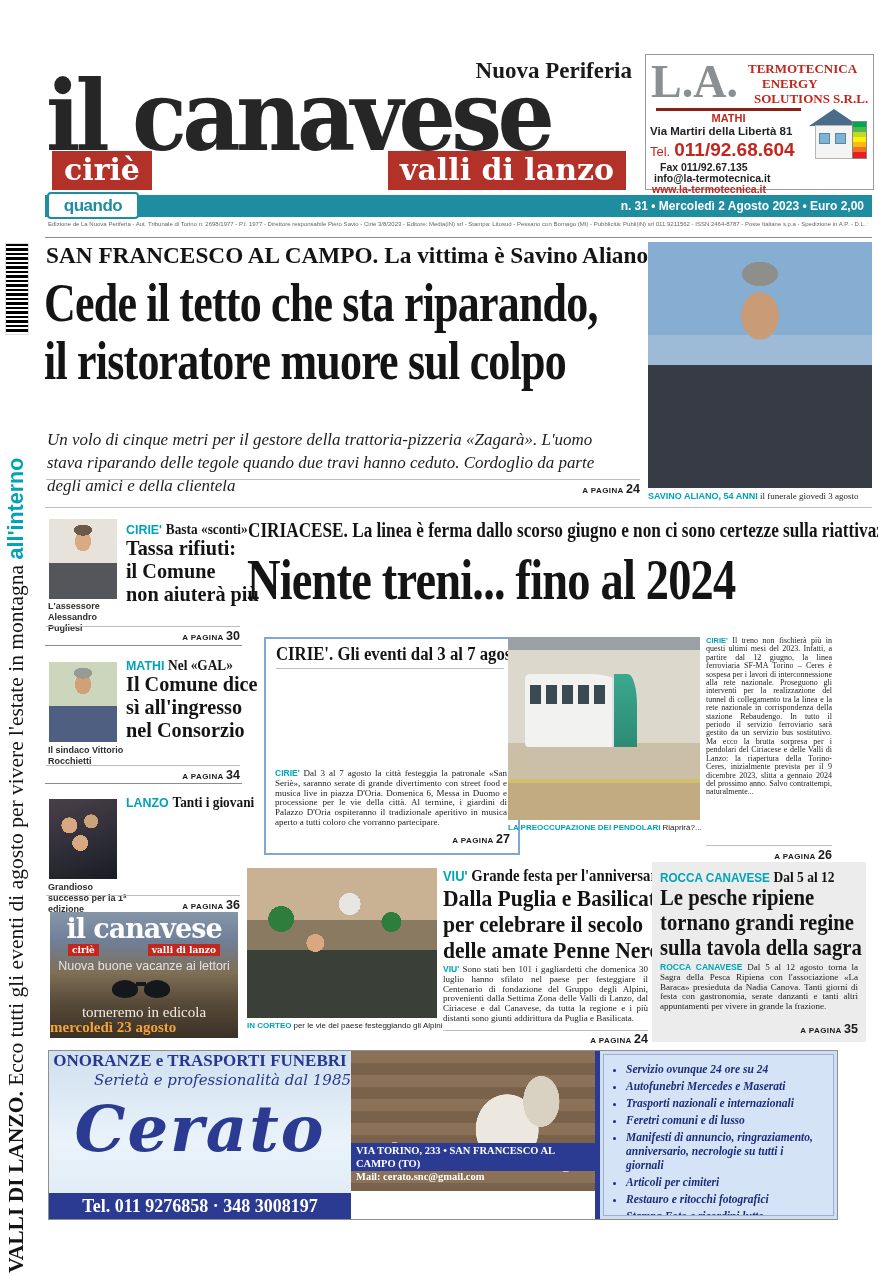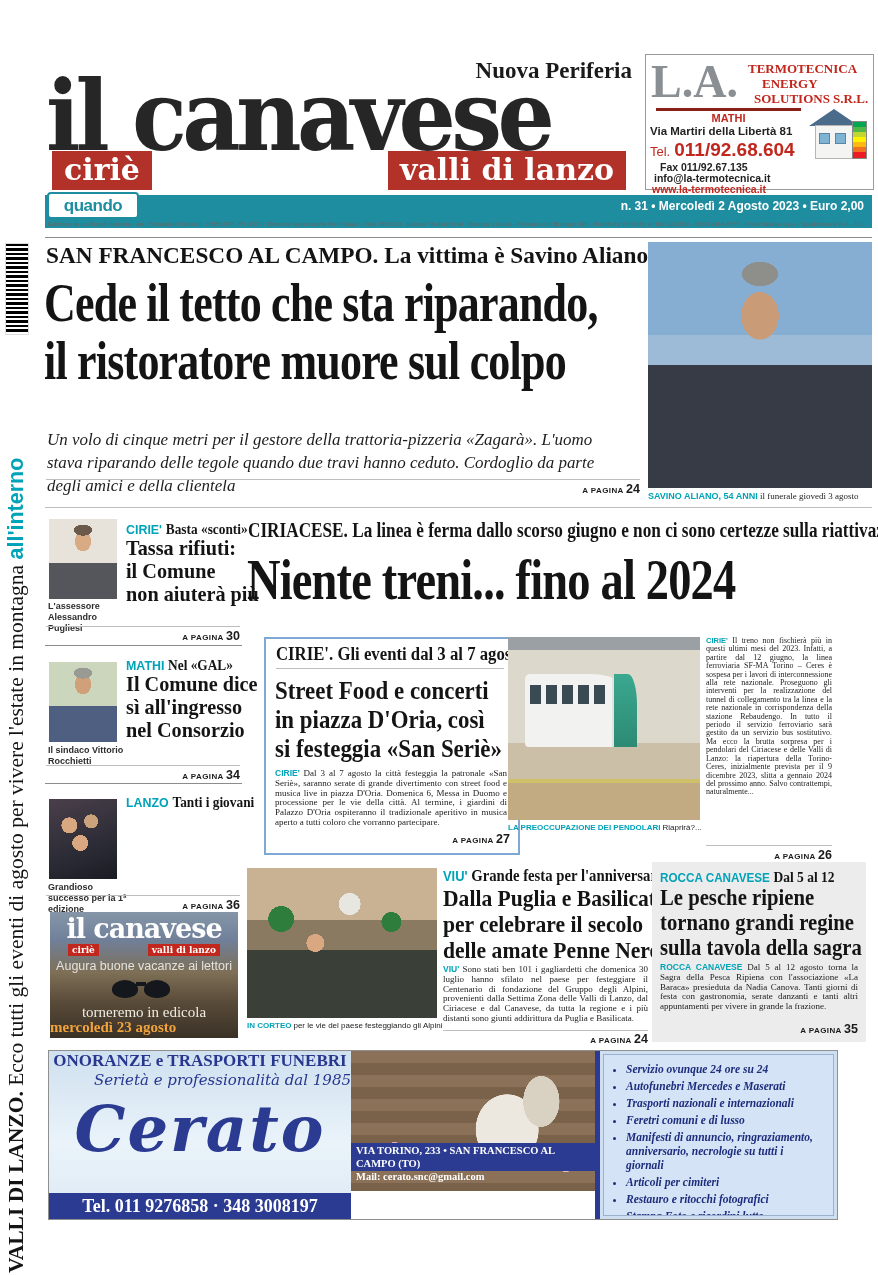--- a/index.html
+++ b/index.html
@@ -129,21 +129,21 @@
     <div class="abs sans b" style="left:6px;top:128px;font-size:10.5px;color:#c1271d;">www.la-termotecnica.it</div>
     <div class="house" style="right:6px;bottom:28px;width:60px;height:52px;">
       <div class="roof"></div>
       <div class="bodyp"></div>
       <div class="win" style="left:12px;top:24px;"></div>
       <div class="win" style="left:28px;top:24px;"></div>
       <div class="ebar"></div>
     </div>
   </div>
 
-  <div class="abs tealbar" style="left:45px;top:195px;width:827px;height:33px;">
+  <div class="abs tealbar" style="left:45px;top:195px;width:827px;height:22px;">
     <div class="abs issue" style="right:8px;top:0;">n. 31 • Mercoledì 2 Agosto 2023 • Euro 2,00</div>
   </div>
   <div class="abs netweek" style="left:47px;top:192px;width:88px;height:23px;">quando</div>
   <div class="abs imprint" style="left:48px;top:221px;width:820px;">Edizione de La Nuova Periferia - Aut. Tribunale di Torino n. 2698/1977 - P.I. 1977 - Direttore responsabile Piero Savio - Cirié 3/8/2023 - Editore: Media(iN) srl - Stampa: Litosud - Pessano con Bornago (MI) - Pubblicità: Publi(iN) srl 011.9211562 - ISSN 2464-8787 - Poste Italiane s.p.a - Spedizione in A.P. - D.L. 353/2003 (conv. in L. 27/02/2004 n° 46) - art. 1 comma 1 - DCB LO - MI</div>
   <div class="abs rl-dark" style="left:45px;top:237px;width:827px;"></div>
 
   <div class="abs kick" style="left:46px;top:242px;font-size:24px;white-space:nowrap;transform:scaleX(.97);transform-origin:0 0;">SAN FRANCESCO AL CAMPO. La vittima è Savino Aliano, 54 anni</div>
   <div class="abs" style="left:44px;top:274px;">
     <div class="hline" style="font-size:55px;line-height:1.06;letter-spacing:-1px;transform:scaleX(.80);">Cede il tetto che sta riparando,</div>
     <div class="hline" style="font-size:55px;line-height:1.06;letter-spacing:-1px;transform:scaleX(.80);">il ristoratore muore sul colpo</div>
@@ -182,37 +182,32 @@
   <div class="ph photo-group" style="left:49px;top:799px;width:68px;height:80px;"></div>
   <div class="abs" style="left:126px;top:793px;white-space:nowrap;transform:scaleX(.92);transform-origin:0 0;"><span class="lbl" style="font-size:13.5px;">LANZO</span> <span class="kick" style="font-size:14.5px;">Tanti i giovani</span></div>
   <div class="abs cap" style="left:48px;top:882px;width:85px;font-size:9px;line-height:11px;">Grandioso successo per la 1ª edizione</div>
   <div class="abs rl" style="left:46px;top:895px;width:194px;"></div>
   <div class="abs pag" style="left:46px;top:898px;width:194px;"><span>A PAGINA</span> <span class="n">36</span></div>
 
   <div class="ph beach" style="left:50px;top:912px;width:188px;height:126px;">
     <div class="minilogo" style="margin-top:3px;">il canavese</div>
     <div class="abs tag" style="left:18px;top:32px;">ciriè</div>
     <div class="abs tag" style="right:18px;top:32px;">valli di lanzo</div>
-    <div class="abs sans" style="left:0;top:47px;width:100%;text-align:center;font-size:12.5px;color:#e3e3e0;">Augura buone vacanze ai lettori</div>
+    <div class="abs sans" style="left:0;top:47px;width:100%;text-align:center;font-size:12.5px;color:#e3e3e0;">Nuova buone vacanze ai lettori</div>
     <div class="sg" style="left:62px;top:68px;"></div>
     <div class="abs serif" style="left:0;top:92px;width:100%;text-align:center;font-size:15px;color:#efece2;">torneremo in edicola</div>
     <div class="abs serif b" style="left:0;top:107px;width:100%;text-align:left;font-size:15px;color:#f2a33c;">mercoledì 23 agosto</div>
   </div>
 
   <div class="abs kick" style="left:248px;top:519px;font-size:20px;white-space:nowrap;transform:scaleX(.86);transform-origin:0 0;">CIRIACESE. La linea è ferma dallo scorso giugno e non ci sono certezze sulla riattivazione</div>
   <div class="abs hline" style="left:247px;top:546px;font-size:58px;letter-spacing:-1px;transform:scaleX(.80);">Niente treni... fino al 2024</div>
 
   <div class="abs bluebox" style="left:264px;top:637px;width:252px;height:214px;">
     <div class="abs kick" style="left:10px;top:5px;font-size:18px;white-space:nowrap;transform:scaleX(.93);transform-origin:0 0;">CIRIE'. Gli eventi dal 3 al 7 agosto</div>
     <div class="abs rl" style="left:10px;top:29px;width:228px;"></div>
-    <div class="abs" style="left:9px;top:37px;">
-      <div class="hline" style="font-size:26px;line-height:29px;transform:scaleX(.88);">Street Food e concerti</div>
-      <div class="hline" style="font-size:26px;line-height:29px;transform:scaleX(.88);">in piazza D'Oria, così</div>
-      <div class="hline" style="font-size:26px;line-height:29px;transform:scaleX(.88);">si festeggia «San Seriè»</div>
-    </div>
     <div class="abs body-txt" style="left:9px;top:130px;width:232px;font-size:9px;line-height:9.8px;"><span class="lbl" style="font-size:8.5px;">CIRIE'</span> <span>Dal 3 al 7 agosto la città festeggia la patronale «San Seriè», saranno serate di grande divertimento con street food e musica live in piazza D'Oria. Domenica 6, Messa in Duomo e processione per le vie della città. Al termine, i giardini di Palazzo D'Oria ospiteranno il tradizionale aperitivo in musica aperto a tutti coloro che vorranno partecipare.</span></div>
     <div class="abs pag" style="right:8px;top:193px;width:100px;"><span>A PAGINA</span> <span class="n">27</span></div>
   </div>
 
   <div class="ph photo-train" style="left:508px;top:637px;width:192px;height:183px;">
     <div class="tt">
         <div class="tw"></div>
         <div class="tf"></div>
       </div>
     <div class="ty"></div>

